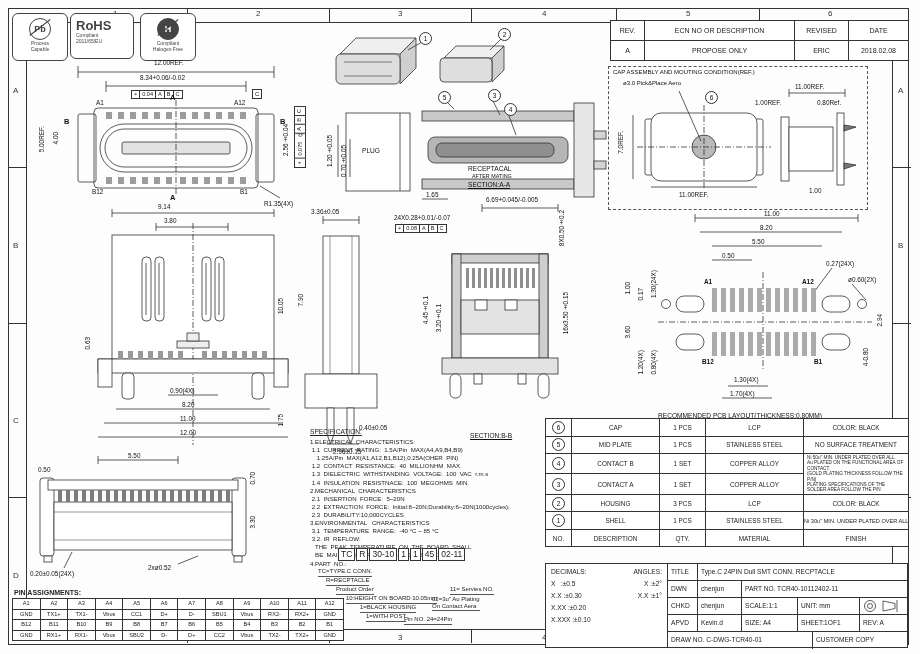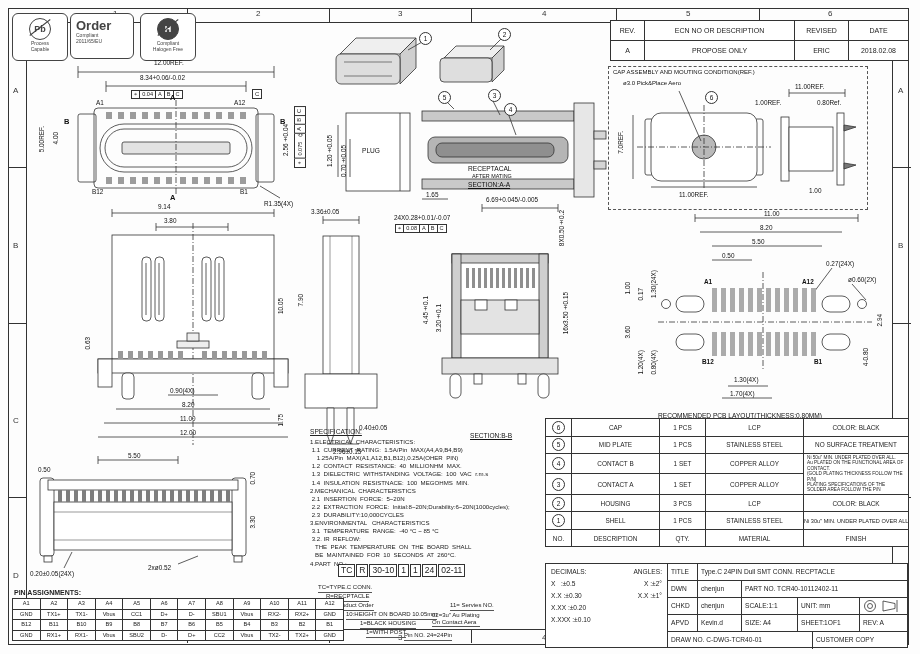--- a/index.html
+++ b/index.html
@@ -47,21 +47,21 @@
                   box-sizing:border-box;overflow:hidden;white-space:nowrap}
   #titleblock .tc:last-child{border-right:none}
   .logo{position:absolute;border:1.6px solid #444;border-radius:6px;text-align:center;color:#444;background:#fff}
   .pbc{width:20px;height:20px;border:1.3px solid #444;border-radius:50%;margin:4px auto 1px;position:relative;
        font-size:9px;line-height:20px;font-weight:bold}
   .pbc::after{content:"";position:absolute;left:-3px;top:8px;width:26px;border-top:1.3px solid #444;transform:rotate(-38deg)}
   .tiny{font-size:5px;line-height:5.5px}
   .spec{position:absolute;left:310px;top:428px;width:238px}
   .spec .head{font-size:6.6px;text-decoration:underline;margin-bottom:2px}
   .spec div{font-size:6.1px;line-height:8.1px;white-space:pre}
-  #pn{position:absolute;left:318px;top:556px;width:235px;height:92px}
+  #pn{position:absolute;left:318px;top:540px;width:235px;height:92px}
   #pn-segs{position:absolute;left:20px;top:8px;display:flex}
   #pn-segs span{border:1.2px solid #333;font-size:8.5px;line-height:11px;padding:0 2px;margin-right:1px;background:#fff}
   .pn-lbl{position:absolute;font-size:6px;line-height:6.5px;white-space:pre-line;border-bottom:0.8px solid #555;padding-bottom:1px}
   .dash-box{border:1.2px dashed #555}
 </style>
 </head>
 <body>
 
 <div id="sheet">
 
@@ -107,21 +107,21 @@
   <div class="tick" style="left:893px;top:167px;width:18px;height:1px"></div>
   <div class="tick" style="left:893px;top:323px;width:18px;height:1px"></div>
   <div class="tick" style="left:893px;top:497px;width:18px;height:1px"></div>
 
   <div class="logo" style="left:12px;top:13px;width:54px;height:46px">
     <div class="pbc">Pb</div>
     <div class="tiny" style="white-space:pre-line">Process
 Capable</div>
   </div>
   <div class="logo" style="left:70px;top:13px;width:64px;height:46px;text-align:left;padding-left:5px;box-sizing:border-box">
-    <div style="font-size:13px;font-weight:bold;margin-top:4px">Order</div>
+    <div style="font-size:13px;font-weight:bold;margin-top:4px">RoHS</div>
     <div class="tiny">Compliant</div>
     <div class="tiny">2011/65/EU</div>
   </div>
   <div class="logo" style="left:140px;top:13px;width:54px;height:46px">
     <div class="pbc" style="background:#444;color:#fff">H</div>
     <div class="tiny">Compliant</div>
     <div class="tiny">Halogen Free</div>
   </div>
 
   <table id="rev-table" class="grid">
@@ -567,21 +567,21 @@
     <div><div>1.ELECTRICAL  CHARACTERISTICS:</div><div> 1.1  CURRENT  RATING:  1.5A/Pin  MAX(A4,A9,B4,B9)</div><div>    1.25A/Pin  MAX(A1,A12,B1,B12),0.25A(OHER  PIN)</div><div> 1.2  CONTACT  RESISTANCE:  40  MILLIONHM  MAX.</div><div> 1.3  DIELECTRIC  WITHSTANDING  VOLTAGE:  100  VAC  r.m.s</div><div> 1.4  INSULATION  RESISTNACE:  100  MEGOHMS  MIN.</div><div>2.MECHANICAL  CHARACTERISTICS</div><div> 2.1  INSERTION  FORCE:  5~20N</div><div> 2.2  EXTRACTION  FORCE:  Initial:8~20N;Durability:6~20N(1000cycles);</div><div> 2.3  DURABILITY:10,000CYCLES</div><div>3.ENVIRONMENTAL   CHARACTERISTICS</div><div> 3.1  TEMPERATURE  RANGE:  -40 °C ~ 85 °C</div><div> 3.2. IR  REFLOW:</div><div>   THE  PEAK  TEMPERATURE  ON  THE  BOARD  SHALL</div><div>   BE  MAINTAINED  FOR  10  SECONDS  AT  260°C.</div><div>4.PART  NO.:</div></div>
   </div>
 
   <div id="pn">
     <div id="pn-segs">
         <span>TC</span>
         <span>R</span>
         <span>30-10</span>
         <span>1</span>
         <span>1</span>
-        <span>24</span>
+        <span>45</span>
         <span>02-11</span>
       </div>
     <div class="pn-lbl" style="left:0px;top:28px">TC=TYPE.C CONN.</div>
     <div class="pn-lbl" style="left:8px;top:37px">R=RECPTACLE</div>
     <div class="pn-lbl" style="left:18px;top:46px">Product Order</div>
     <div class="pn-lbl" style="left:28px;top:55px">10:HEIGHT ON BOARD 10.05mm</div>
     <div class="pn-lbl" style="left:42px;top:64px">1=BLACK HOUSING</div>
     <div class="pn-lbl" style="left:48px;top:73px">1=WITH POST</div>
     <div class="pn-lbl" style="left:132px;top:46px">11= Servies NO.</div>
     <div class="pn-lbl" style="left:114px;top:56px">02=3u" Au Plating

